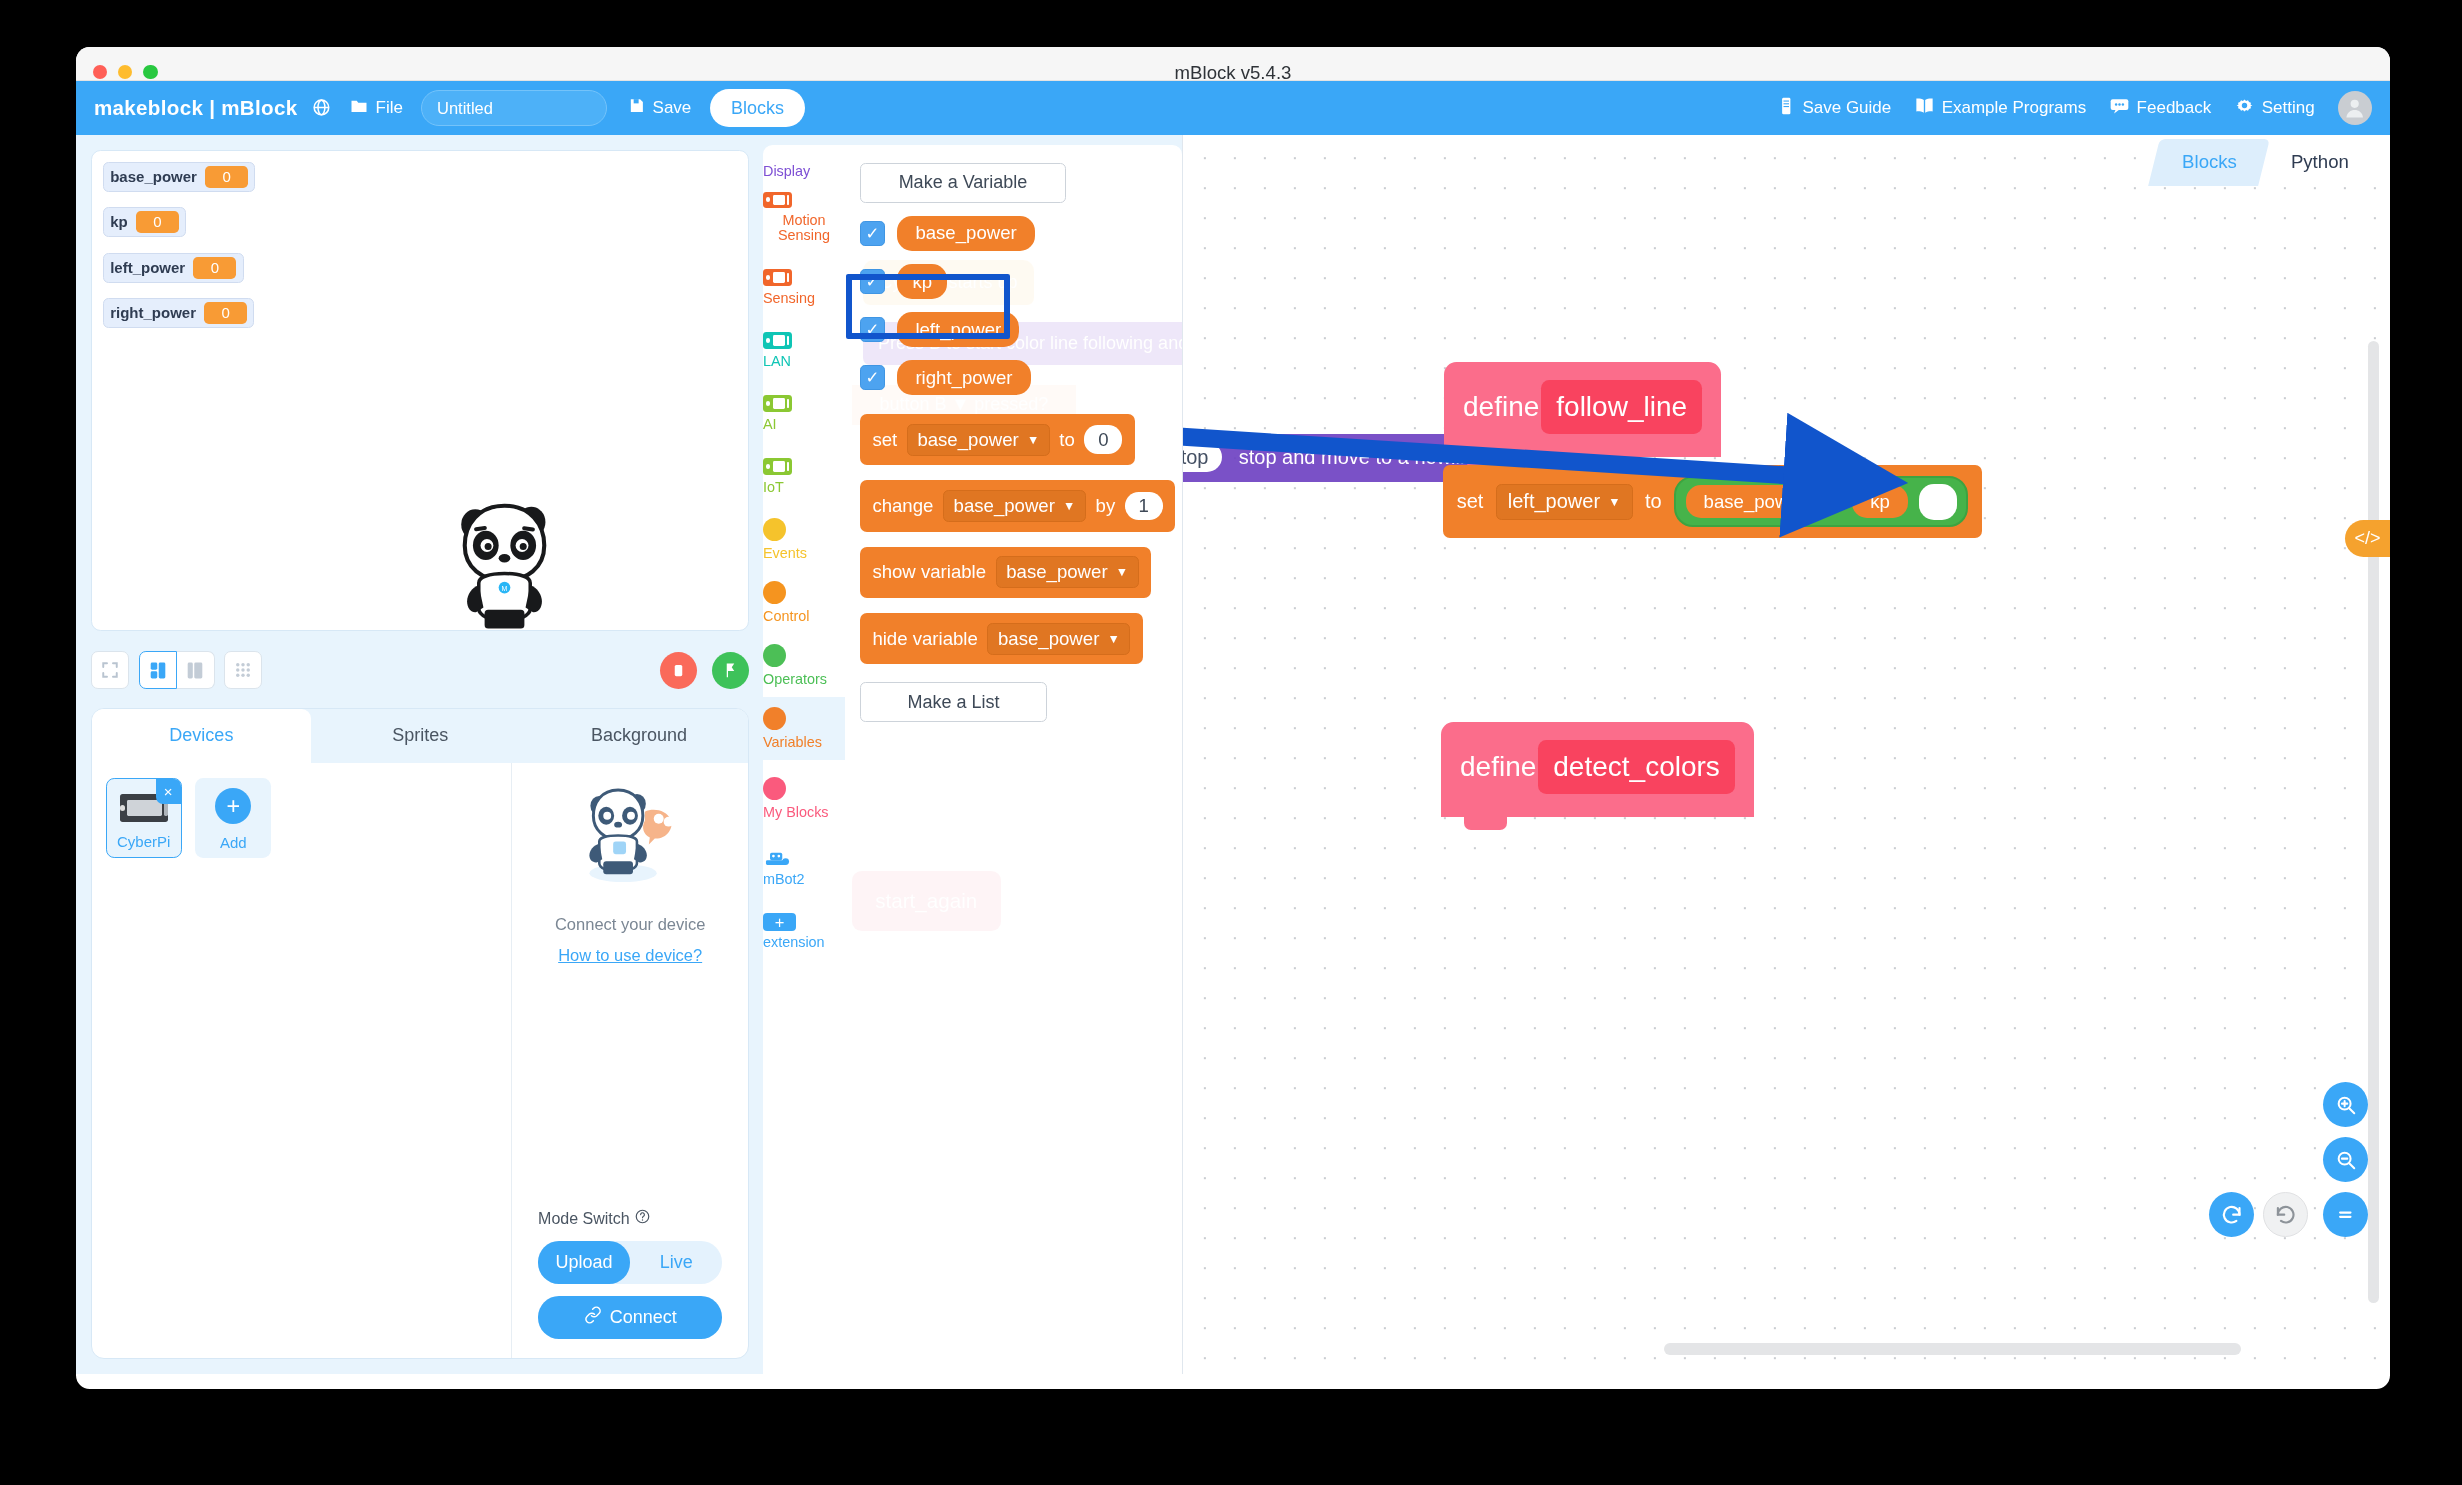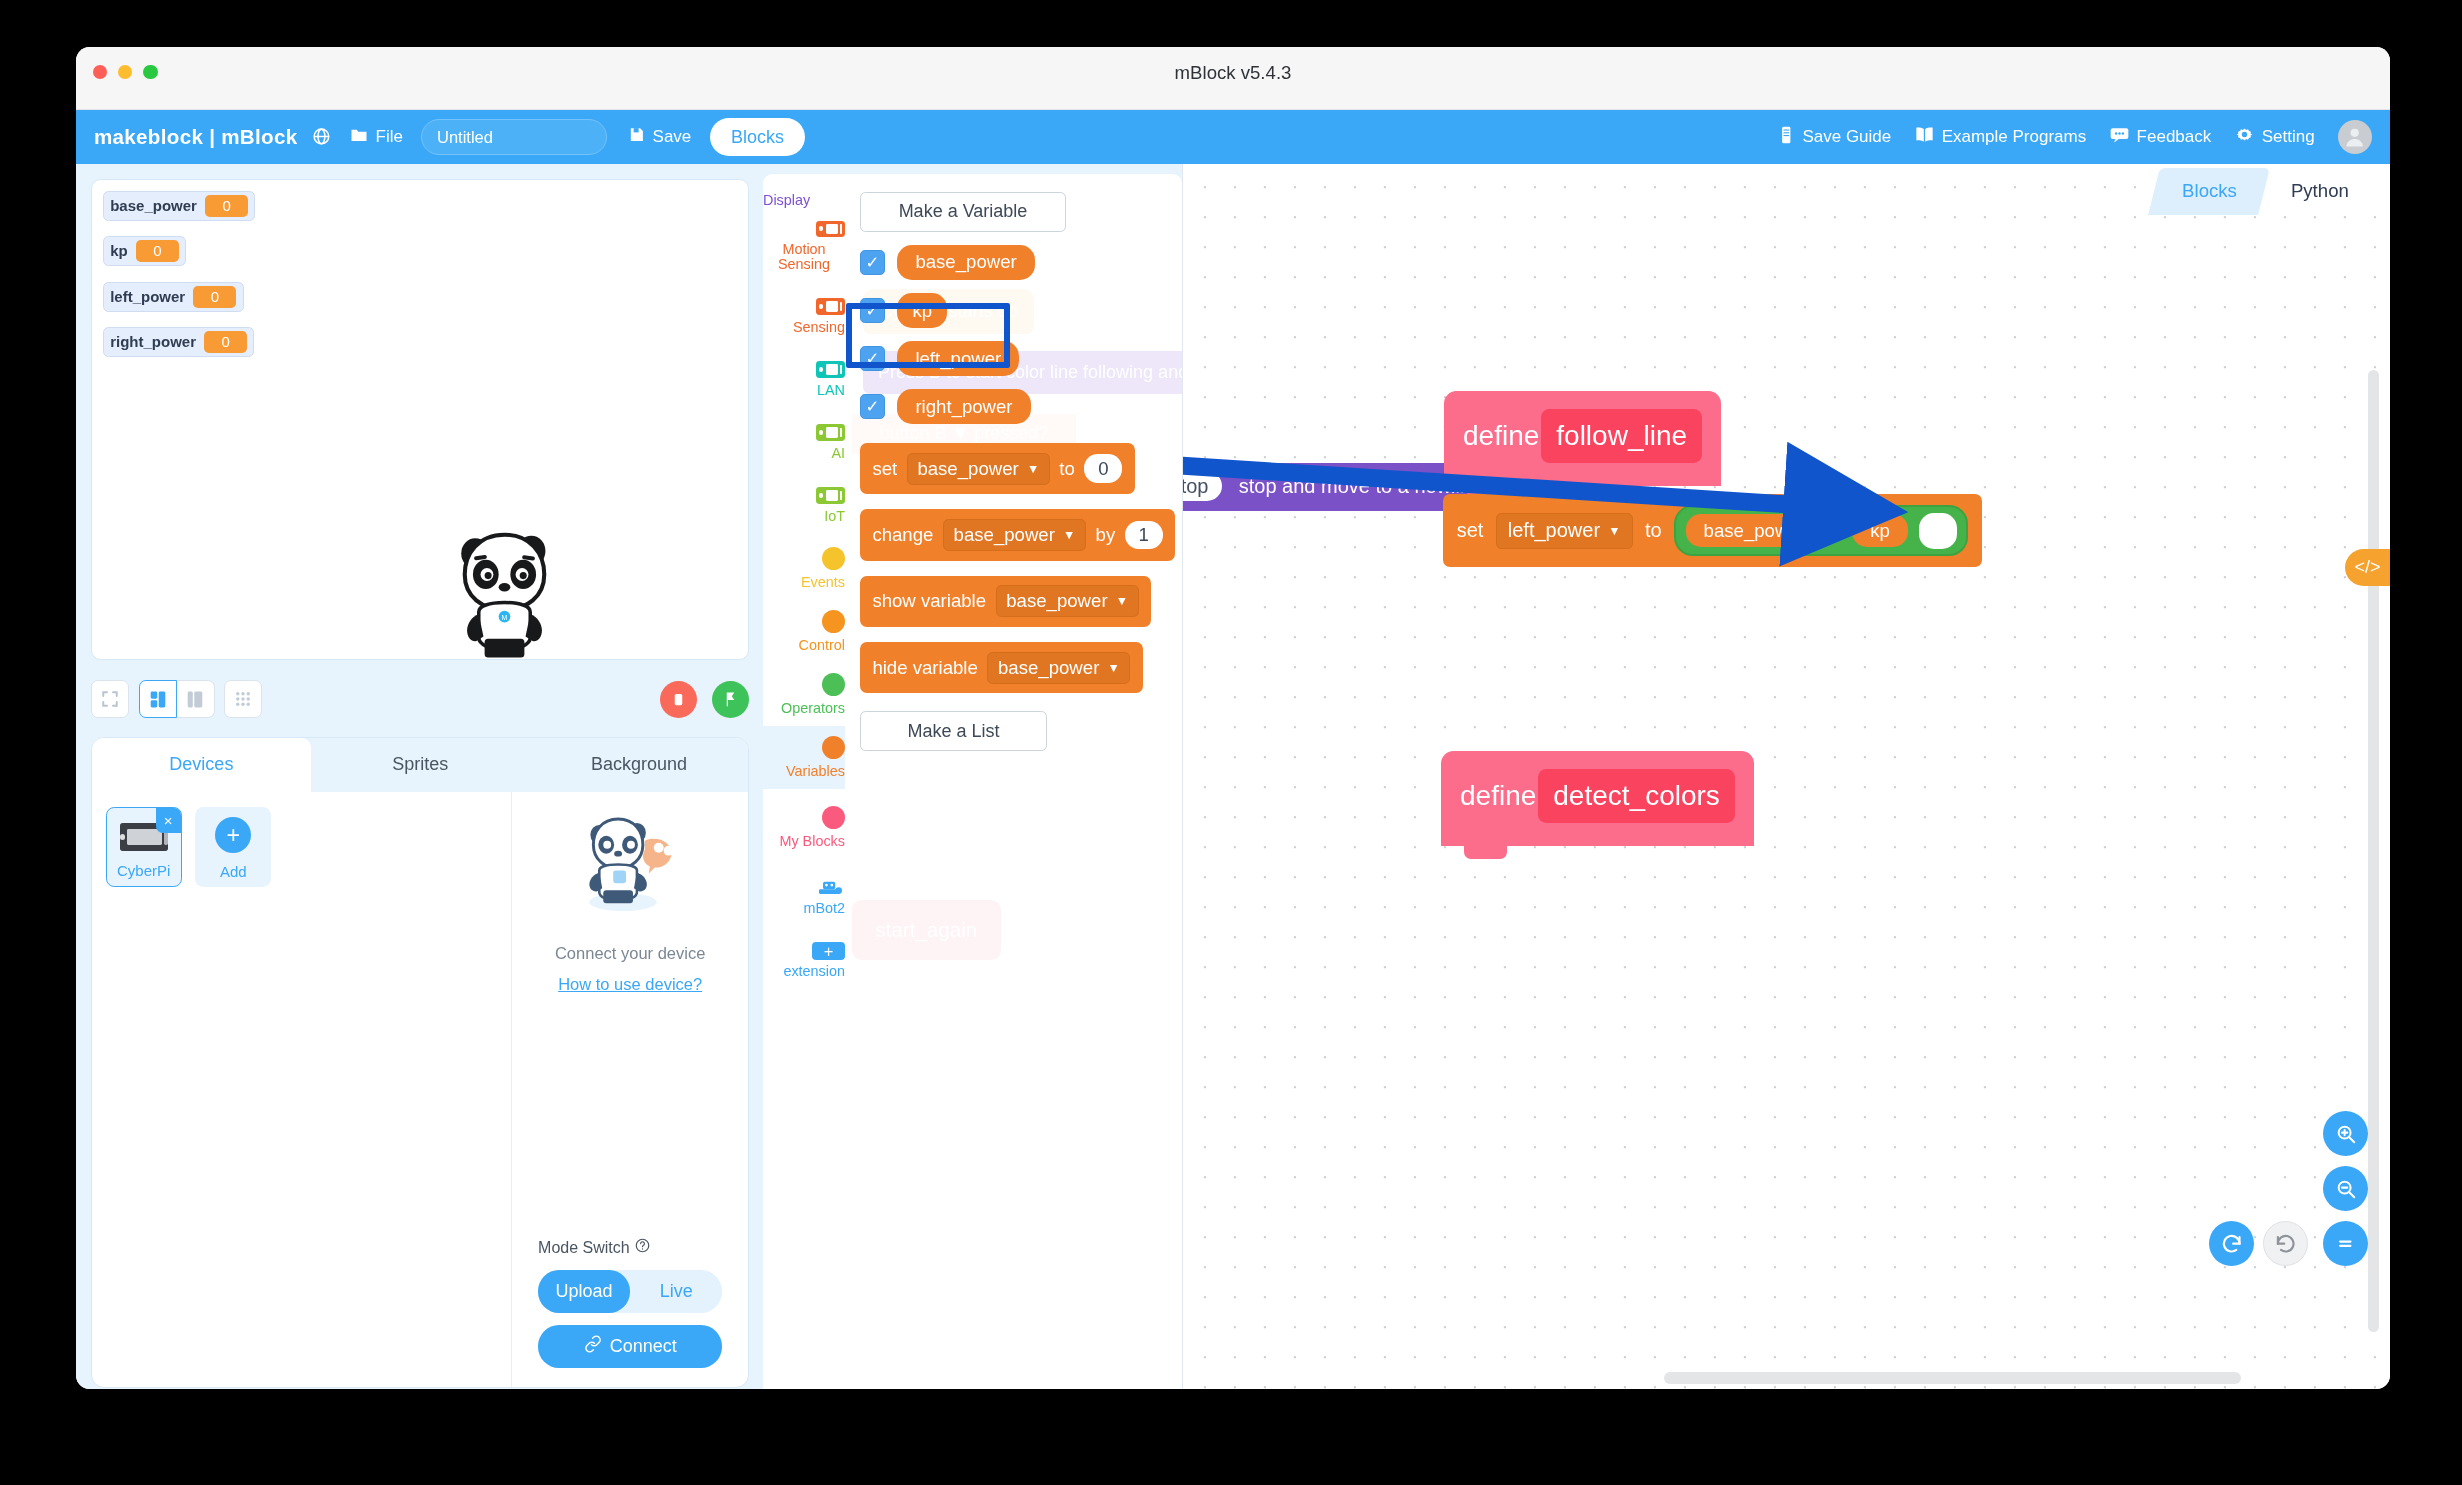--- a/index.html
+++ b/index.html
@@ -15,21 +15,21 @@
     position: absolute;
     left: 76px; top: 47px;
     width: 2314px; height: 1342px;
     background: #ffffff;
     border-radius: 13.7px;
     overflow: hidden;
     box-shadow: 0 4.1px 20.6px rgba(0,0,0,.35);
   }
   #titlebar {
     position: relative;
-    height: 63px;
+    height: 34px;
     background: #f6f6f6;
     border-bottom: 0.7px solid #e3e3e3;
   }
   #traffic { position: absolute; left: 16.5px; top: 18px; display: flex; gap: 11px; }
   .tl-dot { width: 14.4px; height: 14.4px; border-radius: 50%; }
   .tl-red { background: #ff5f57; }
   .tl-yellow { background: #febc2e; }
   .tl-green { background: #28c840; }
   #window-title {
     position: absolute; left: 0; right: 0; top: 15px;
@@ -234,21 +234,21 @@
   #cat-rail {
     width: 82px;
     background: #fff;
     border-radius: 9.6px 0 0 0;
     padding-top: 2.7px;
     overflow: hidden;
     position: relative;
   }
   .cat {
     height: 63px;
-    display: flex; flex-direction: column; align-items: flex-end; justify-content: center;
+    display: flex; flex-direction: column; align-items: flex-start; justify-content: center;
     font-size: 14.4px; cursor: pointer; line-height: 1.08; text-align: center;
   }
   .cat.tall { height: 77px; }
   .cat.active { background: #e8f4fd; }
   .cat-dot { width: 23.4px; height: 23.4px; border-radius: 50%; margin-bottom: 4.8px; }
   .cat-chip {
     width: 29px; height: 16.5px; border-radius: 3.4px; margin-bottom: 4.8px;
     display:flex; align-items:center; padding: 0 2.7px; gap: 2.1px;
   }
   .cat-chip i { width: 4.8px; height: 4.8px; border-radius: 50%; background:#fff; display:block; }

